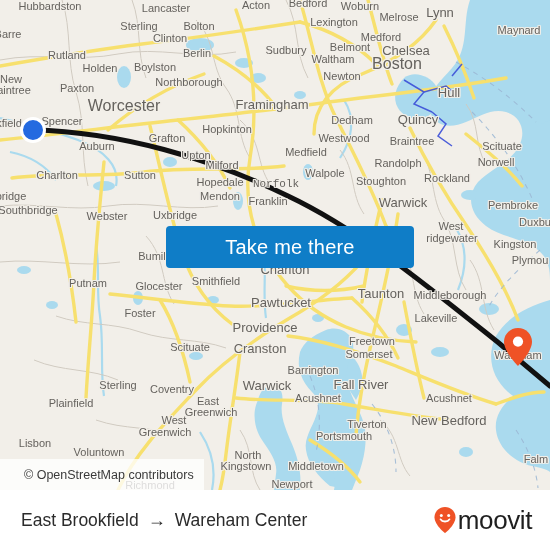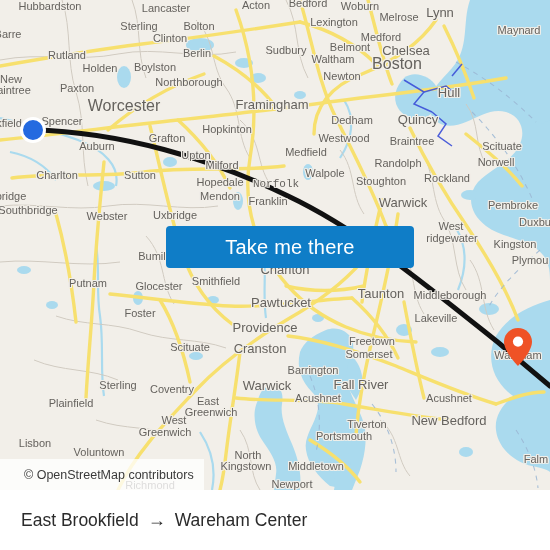--- a/index.html
+++ b/index.html
@@ -473,15 +473,24 @@
       <span>© OpenStreetMap contributors</span>
     </div>
   </div>
 
   <div class="footer">
     <div class="route-summary">
       <span>East Brookfield</span>
       <span class="route-arrow">→</span>
       <span>Wareham Center</span>
     </div>
+    <div class="brand">
+      <svg width="24" height="28" viewBox="0 0 24 28" style="margin-right:1px;">
+        <path d="M12,1 C6.2,1 1.5,5.6 1.5,11.3 C1.5,19 12,27.2 12,27.2 C12,27.2 22.5,19 22.5,11.3 C22.5,5.6 17.8,1 12,1 Z" fill="#ef5226"></path>
+        <circle cx="8.3" cy="9.4" r="1.5" fill="#ffffff"></circle>
+        <circle cx="15.7" cy="9.4" r="1.5" fill="#ffffff"></circle>
+        <path d="M7.6,13.4 C9.2,16.2 14.8,16.2 16.4,13.4" stroke="#ffffff" stroke-width="1.9" fill="none" stroke-linecap="round"></path>
+      </svg>
+      <span class="brand-word">moovit</span>
+    </div>
   </div>
 
 </div>
 
 </body></html>

